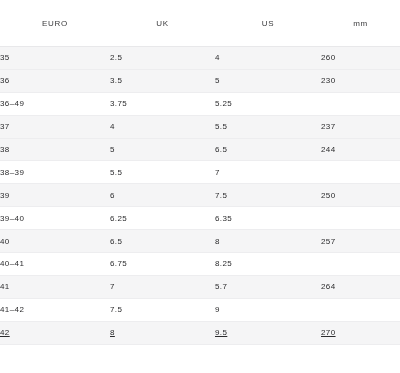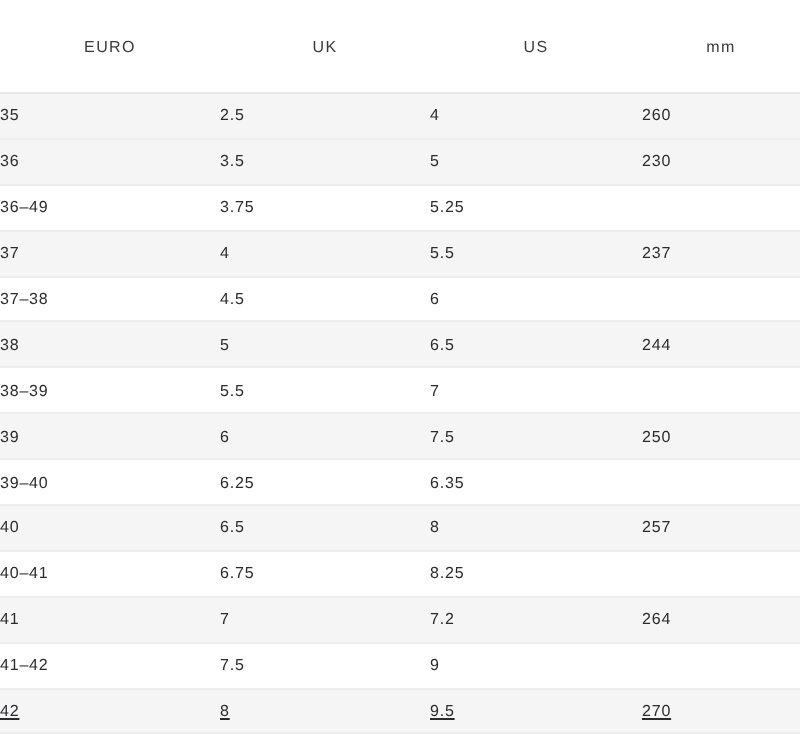--- a/index.html
+++ b/index.html
@@ -98,26 +98,20 @@
         <td>3.75</td>
         <td>5.25</td>
         <td></td>
       </tr>
       <tr class="shaded">
         <td>37</td>
         <td>4</td>
         <td>5.5</td>
         <td>237</td>
       </tr>
-      <tr class="plain">
-        <td>37–38</td>
-        <td>4.5</td>
-        <td>6</td>
-        <td></td>
-      </tr>
       <tr class="shaded">
         <td>38</td>
         <td>5</td>
         <td>6.5</td>
         <td>244</td>
       </tr>
       <tr class="plain">
         <td>38–39</td>
         <td>5.5</td>
         <td>7</td>
@@ -143,21 +137,21 @@
       </tr>
       <tr class="plain">
         <td>40–41</td>
         <td>6.75</td>
         <td>8.25</td>
         <td></td>
       </tr>
       <tr class="shaded">
         <td>41</td>
         <td>7</td>
-        <td>7.2</td>
+        <td>5.7</td>
         <td>264</td>
       </tr>
       <tr class="plain">
         <td>41–42</td>
         <td>7.5</td>
         <td>9</td>
         <td></td>
       </tr>
       <tr class="shaded">
         <td>42</td>

